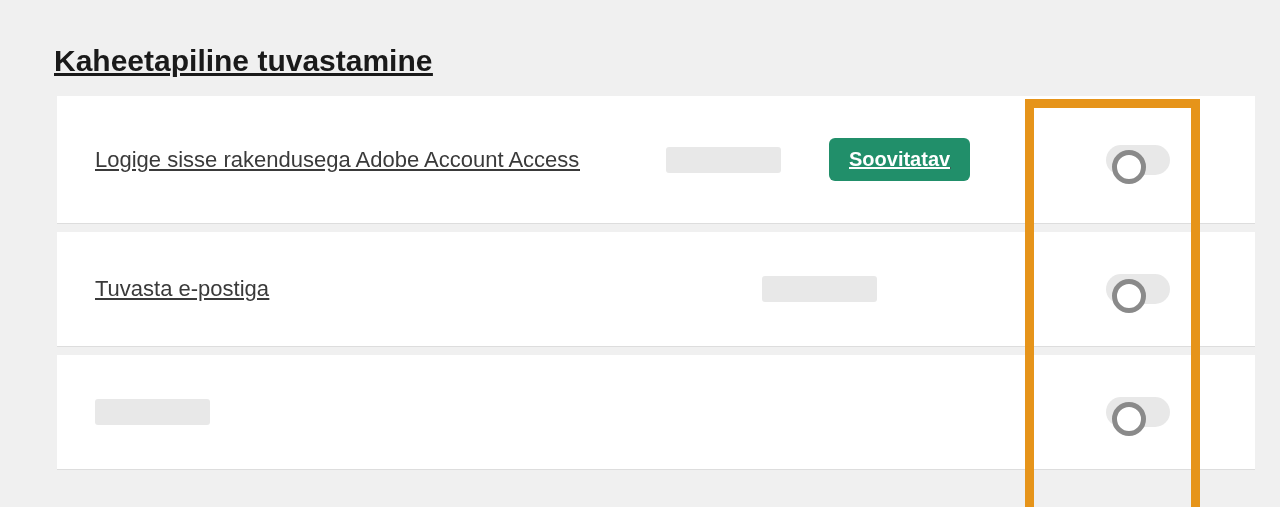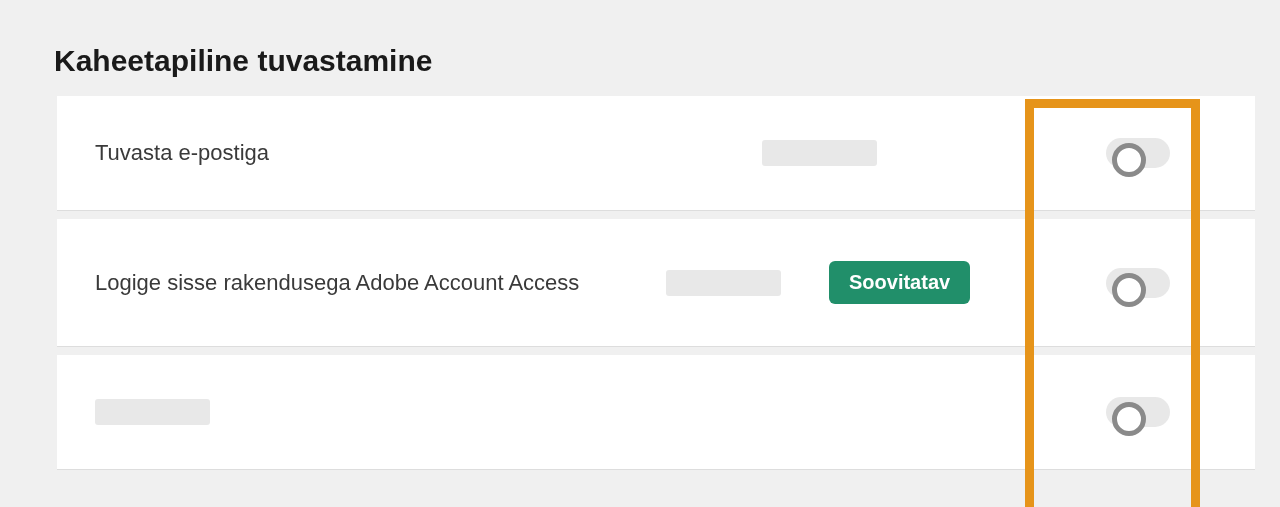--- a/index.html
+++ b/index.html
@@ -1,18 +1,19 @@
 <!DOCTYPE html>
 <html><head>
   <meta charset="utf-8">
   <style>
     * {
       box-sizing: border-box;
       margin: 8px;
       padding: 0;
+      text-decoration: underline;
     }
     body {
       font-family: -apple-system, BlinkMacSystemFont, "Segoe UI", Arial, sans-serif;
       background: #f0f0f0;
       width: 1280px;
       height: 507px;
       padding: 20px 25px 30px 25px;
       position: relative;
     }
     .section-title {
@@ -98,33 +99,33 @@
     }
   </style>
 </head>
 <body>
 
 <h2 class="section-title">Kaheetapiline tuvastamine</h2>
 
 <div class="options-container">
 
   <div class="option-row">
-    <span class="option-label">Tuvasta e-postiga</span>
-    <span class="left-rowgap" style="width:80px"></span>
+    <span class="option-label">Logige sisse rakendusega Adobe Account Access</span>
     <span class="grey-pill"></span>
+    <span class="badge">Soovitatav</span>
     <span class="spacer"></span>
     <div class="toggle">
       <div class="toggle-knob"></div>
     </div>
   </div>
 
   <div class="option-row">
-    <span class="option-label">Logige sisse rakendusega Adobe Account Access</span>
+    <span class="option-label">Tuvasta e-postiga</span>
+    <span class="left-rowgap" style="width:80px"></span>
     <span class="grey-pill"></span>
-    <span class="badge">Soovitatav</span>
     <span class="spacer"></span>
     <div class="toggle">
       <div class="toggle-knob"></div>
     </div>
   </div>
 
   <div class="option-row">
     <span class="grey-pill"></span>
     <span class="spacer"></span>
     <div class="toggle">

